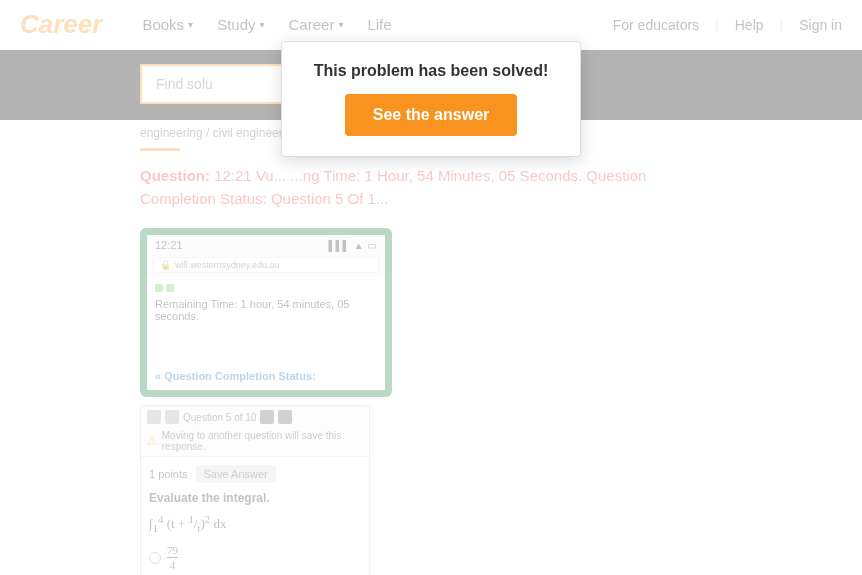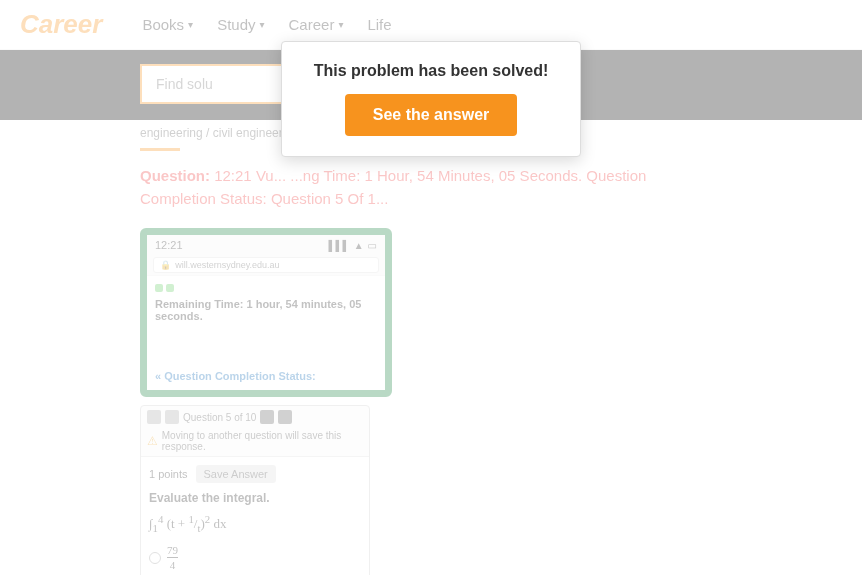--- a/index.html
+++ b/index.html
@@ -194,21 +194,21 @@
     .green-dot {
       width: 8px; height: 8px;
       background: #6c6;
       border-radius: 2px;
     }
     .remaining-time {
       font-size: 11px;
       color: #333;
       margin-bottom: 4px;
     }
-    .remaining-time span { font-weight: bold; }
+    .remaining-time span { font-weight: normal; }
     .question-status {
       font-size: 11px;
       color: #1a6fb8;
       font-weight: bold;
       margin-top: 48px;
     }
 
     
     .quiz-container {
       margin: 8px auto 8px 140px;
@@ -319,20 +319,27 @@
       <span class="arrow">▾</span>
     </div>
     <div class="nav-item">
       <span>Career</span>
       <span class="arrow">▾</span>
     </div>
     <div class="nav-item">
       <span>Life</span>
     </div>
   </nav>
+  <div class="header-right">
+    <span class="header-link">For educators</span>
+    <span class="divider">|</span>
+    <span class="header-link">Help</span>
+    <span class="divider">|</span>
+    <span class="header-link">Sign in</span>
+  </div>
 </div>
 
 <div class="search-area">
   <input class="search-input" type="text" placeholder="Find solu" style="">
   <button class="search-btn">Search</button>
 </div>
 
 <div class="breadcrumb">engineering / civil engineering / ...</div>
 <div class="breadcrumb-underline"></div>
 

